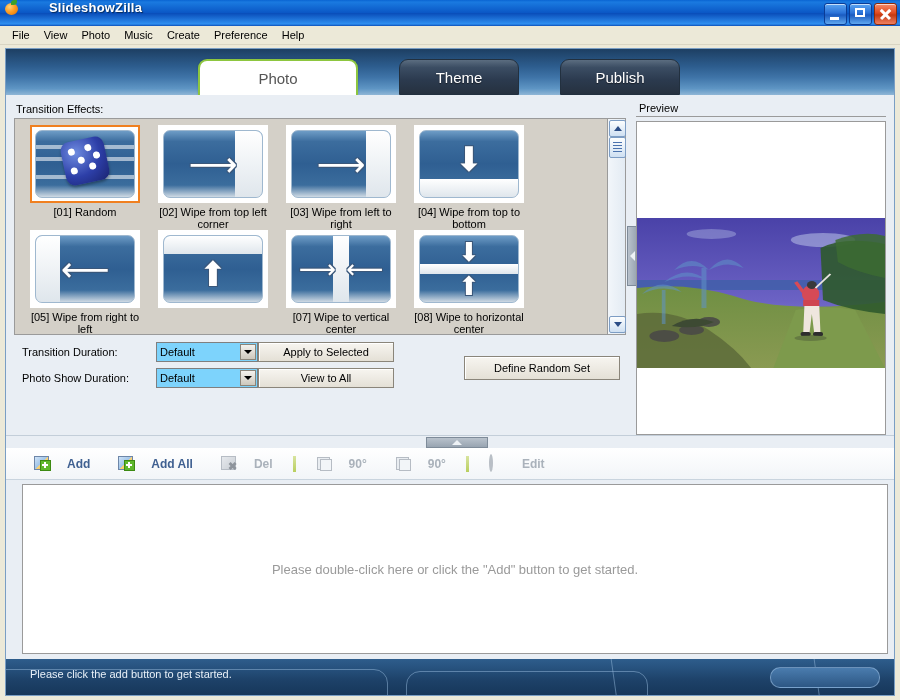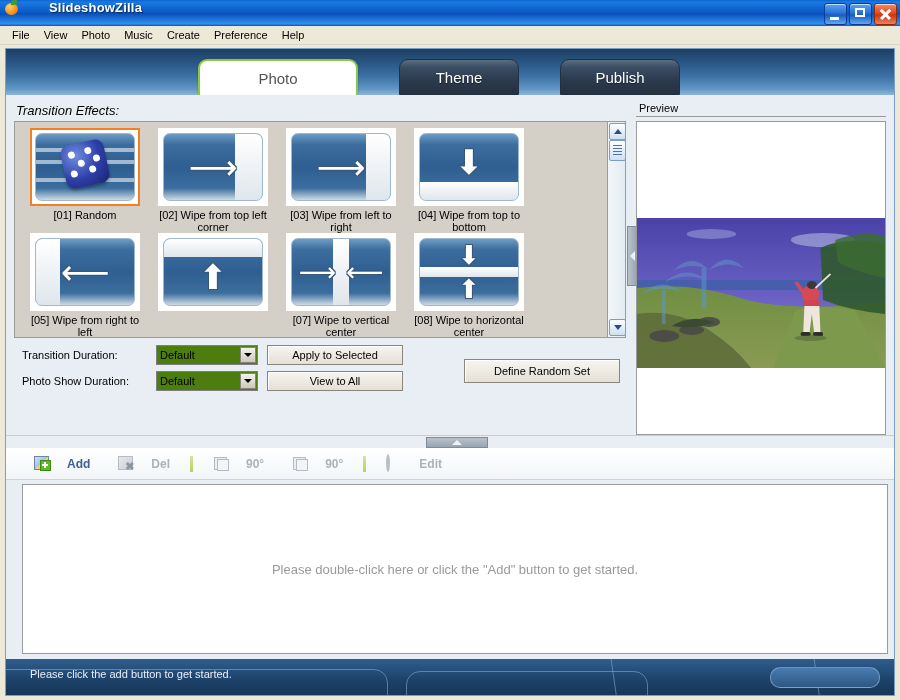--- a/index.html
+++ b/index.html
@@ -66,21 +66,21 @@
   .ic.tri{border:1px solid #6d9a2a;background:#fff;overflow:hidden;}
   .ic.tri::after{content:"";position:absolute;left:1px;bottom:1px;border-left:11px solid transparent;border-bottom:11px solid #8dc63f;}
   .ic.tri::before{content:"";position:absolute;right:1px;top:1px;border-right:7px solid #f4c430;border-top:7px solid transparent;}
   .ic.doc{background:#fff;border:1px solid #6f9ec4;}
   .ic.doc i{position:absolute;left:2px;width:9px;height:1px;background:#8fae35;display:block;}
   .marker{position:absolute;left:0;bottom:-9px;width:0;height:0;border-left:10px solid transparent;border-right:10px solid transparent;border-top:9px solid #fff;filter:drop-shadow(0 1px 0 #a8cf5f);}
 
   
   .upper{flex:0 0 340px;background:#e9eef4;position:relative;box-sizing:border-box;padding:6px 8px 0 8px;display:flex;}
   .leftcol{width:612px;flex:0 0 612px;display:flex;flex-direction:column;}
-  .fx-label{font-size:13px;color:#000;margin:2px 0 3px 2px;font-style:italic;}
+  .fx-label{font-size:11px;color:#000;margin:2px 0 3px 2px;}
   .fx-wrap{position:relative;height:215px;border:1px solid #9a9a9a;background:#d4d0c8;display:flex;}
   .fx-grid{flex:1;overflow:hidden;position:relative;padding:6px 0 0 6px;}
   .fx-item{width:128px;display:inline-block;vertical-align:top;margin-right:0px;text-align:center;}
   .fx-thumb{width:110px;height:78px;margin:0 auto;background:#fff;border:1px solid #fff;box-sizing:border-box;padding:4px;}
   .fx-item.sel .fx-thumb{border:2px solid #f08020;padding:3px;}
   .fx-cap{font-size:11px;color:#000;line-height:12px;margin-top:3px;padding:0 6px;}
   .sq{width:100%;height:100%;border-radius:7px;box-sizing:border-box;position:relative;overflow:hidden;
      border:1px solid #9fb8cf;background:linear-gradient(180deg,#6e9cc6 0%,#3c6d9e 16%,#2f5f92 50%,#3b6d9d 82%,#cfdae4 100%);}
   .sq .wht{position:absolute;background:linear-gradient(180deg,#ffffff,#dfe6ec);}
   .arrow{position:absolute;left:50%;top:50%;transform:translate(-50%,-50%);font-size:34px;color:#fff;
@@ -100,27 +100,27 @@
   .sb-btn.down i{border-top:5px solid #2b4d86;}
   .sb-thumb{position:absolute;left:1px;top:18px;width:15px;height:19px;border:1px solid #7d9dc4;border-radius:2px;
       background:linear-gradient(180deg,#fdfefe,#cfe0f2);}
   .sb-thumb::after{content:"";position:absolute;left:3px;top:4px;width:9px;height:10px;
       background:repeating-linear-gradient(180deg,#4a72ae 0 1px,transparent 1px 3px);}
 
   
   .ctrls{margin-top:7px;position:relative;height:60px;}
   .row{display:flex;align-items:center;margin-bottom:6px;}
   .row .lab{width:142px;font-size:11px;color:#000;padding-left:8px;box-sizing:border-box;}
-  .combo{width:102px;height:20px;border:1px solid #7f7f7f;background:#4d7c0f;display:flex;align-items:center;
+  .combo{width:102px;height:20px;border:1px solid #7f7f7f;background:#7dd3fc;display:flex;align-items:center;
      font-size:11px;padding-left:3px;box-sizing:border-box;position:relative;}
   .combo .cb{position:absolute;right:1px;top:1px;width:16px;height:16px;background:linear-gradient(180deg,#f4f2ee,#cdc8bd);
      border:1px solid #8a857a;display:flex;align-items:center;justify-content:center;box-sizing:border-box;}
   .combo .cb i{border-left:4px solid transparent;border-right:4px solid transparent;border-top:4px solid #000;}
   .btn{height:20px;min-width:136px;border:1px solid #8a857a;background:linear-gradient(180deg,#f7f5f0,#e4e0d6);
-     font-size:11px;display:flex;align-items:center;justify-content:center;margin-left:9px;box-sizing:border-box;color:#000;
+     font-size:11px;display:flex;align-items:center;justify-content:center;box-sizing:border-box;color:#000;
      box-shadow:inset 1px 1px 0 #fff;}
   .btn.wide{position:absolute;left:442px;top:14px;width:156px;height:24px;margin-left:8px;}
 
   
   .splitter{width:10px;flex:0 0 10px;position:relative;}
   .sp-handle{position:absolute;left:1px;top:125px;width:9px;height:58px;background:linear-gradient(90deg,#b9c2cc,#97a3b0);
      border:1px solid #7e8b99;display:flex;align-items:center;justify-content:center;}
   .sp-handle i{border-top:5px solid transparent;border-bottom:5px solid transparent;border-right:5px solid #eef2f6;}
   .preview{flex:1;display:flex;flex-direction:column;}
   .pv-title{font-size:11px;color:#000;padding:1px 0 2px 3px;border-bottom:1px solid #9a9a9a;}
@@ -371,20 +371,27 @@
     </div>
 
     <div class="toolbar" id="toolbar">
           <div class="tool">
             <span class="ti">
               <span class="pic"></span>
               <span class="plus"></span>
             </span>
             <span>Add</span>
           </div>
+          <div class="tool">
+            <span class="ti">
+              <span class="pic"></span>
+              <span class="plus"></span>
+            </span>
+            <span>Add All</span>
+          </div>
           <div class="tool dis">
             <span class="ti dis">
               <span class="pic"></span>
               <span class="xmark">✖</span>
             </span>
             <span>Del</span>
           </div>
           <div class="sep"></div>
           <div class="tool dis">
             <span class="ti dis">

